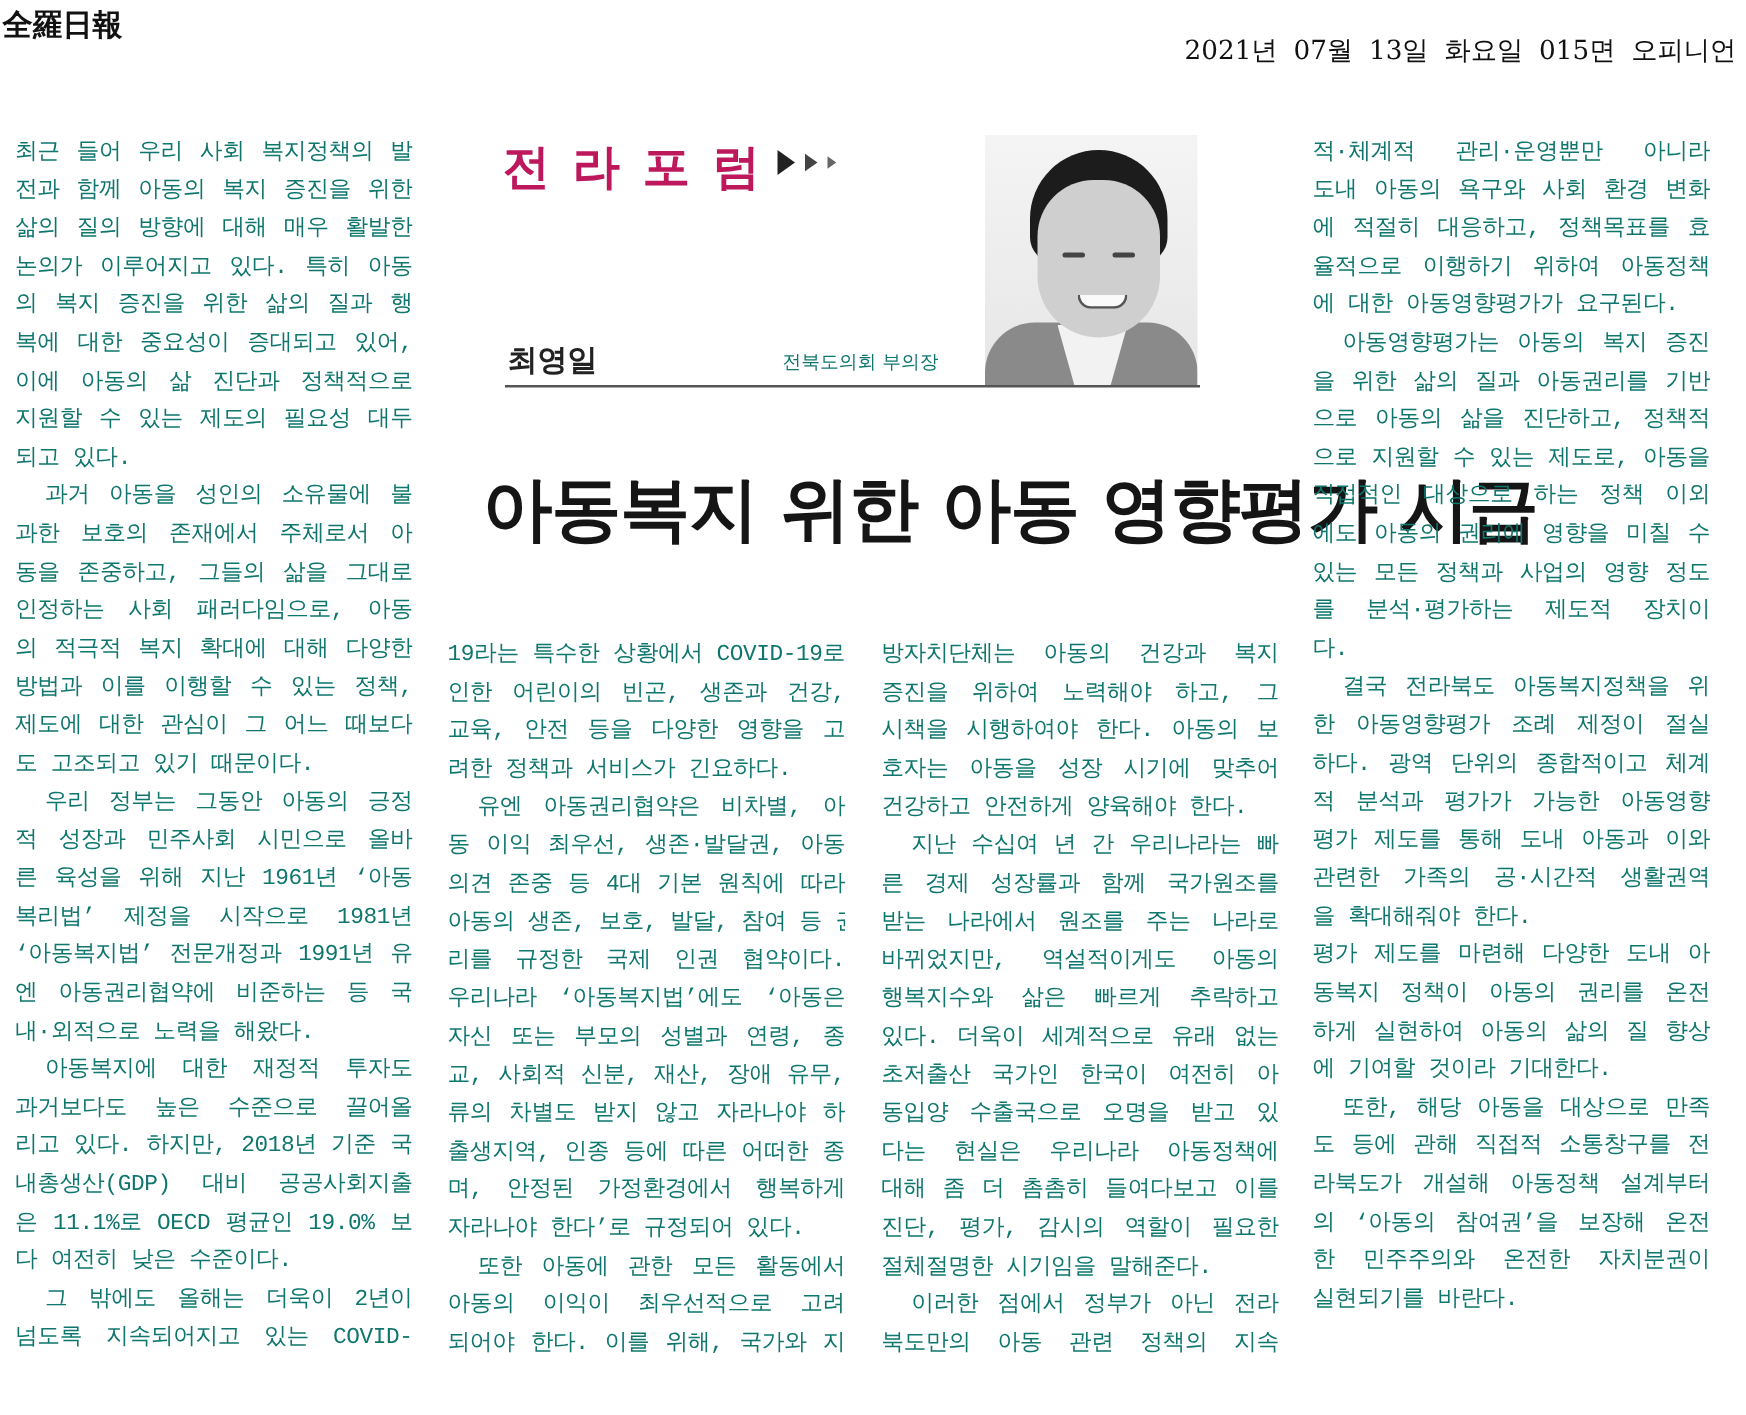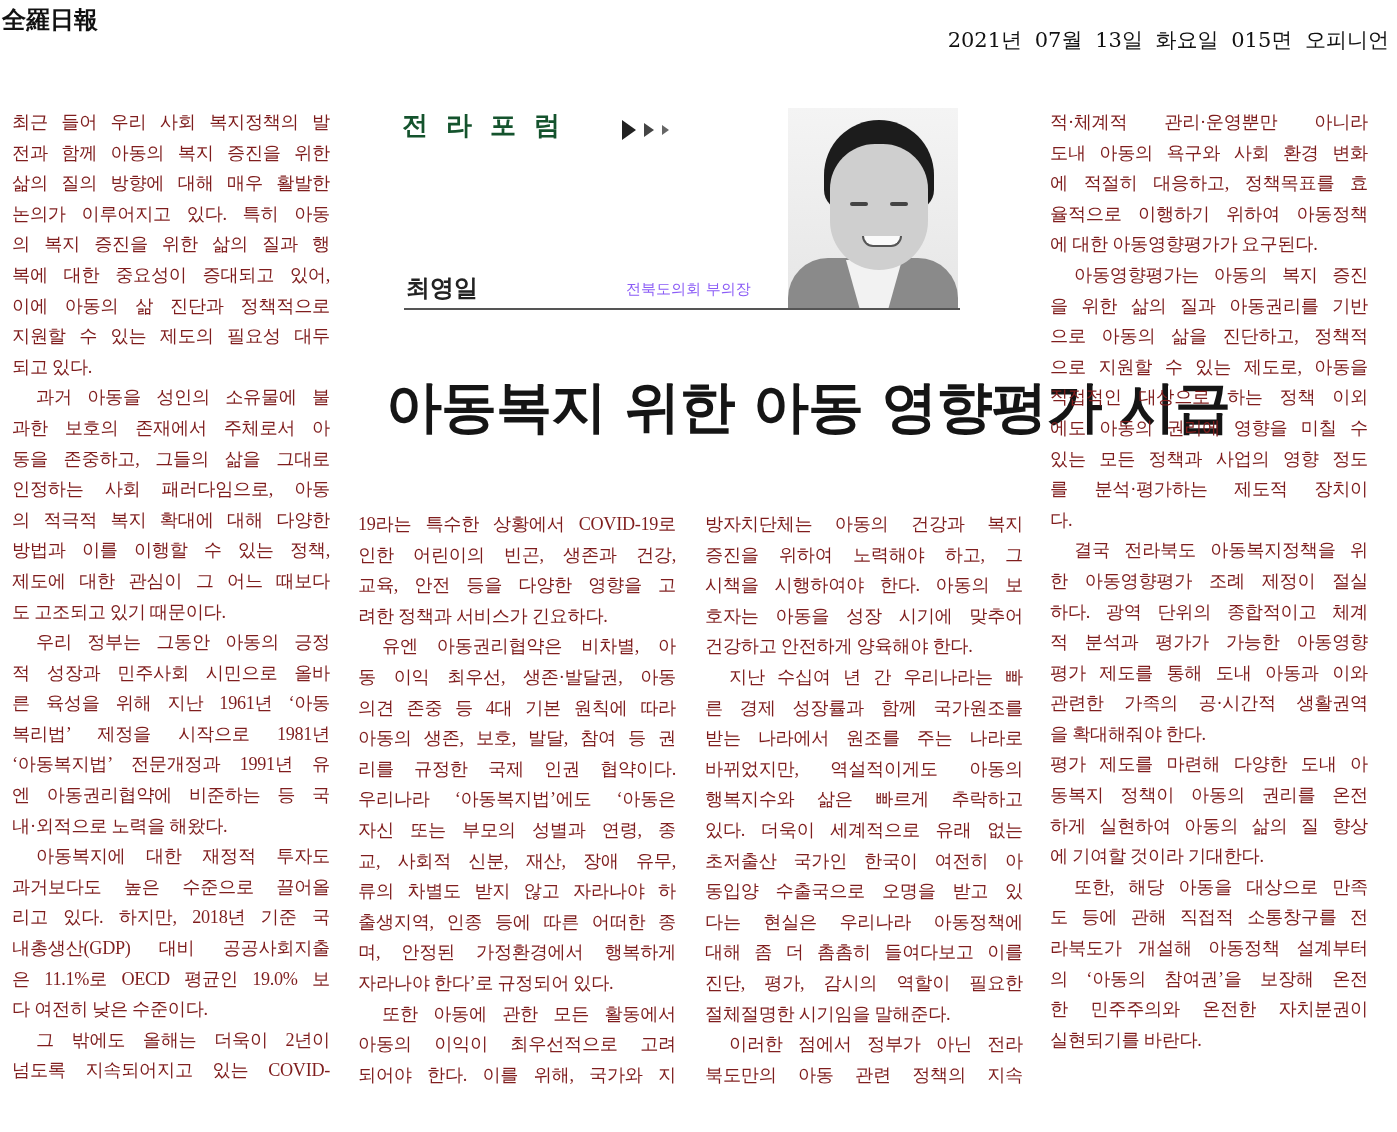--- a/index.html
+++ b/index.html
@@ -13,53 +13,53 @@
       font-family: "DejaVu Sans", sans-serif; font-weight: bold;
       font-size: 24px; letter-spacing: 0px; color: #111;
     }
     .dateline {
       position: absolute; right: 8px; top: 26px;
       font-family: "DejaVu Serif", "Liberation Serif", serif;
       font-size: 21px; color: #111; word-spacing: 6px;
     }
     .col {
       position: absolute;
-      font-family: Liberation Serif, serif;
-      font-size: 18.2px; line-height: 30.6px; color: #7f1d1d;
+      font-family: Liberation Mono, monospace;
+      font-size: 18.2px; line-height: 30.6px; color: #0f766e;
       text-align: justify; text-align-last: justify;
       letter-spacing: -0.3px;
     }
     .col .line { display: block; height: 30.6px; white-space: nowrap; overflow: hidden; }
     .col .line.last { text-align-last: left; }
     .col .line.indent { padding-left: 24px; }
     #col1 { left: 12px; top: 107px; width: 318px; }
     #col2 { left: 358px; top: 509px; width: 318px; }
     #col3 { left: 705px; top: 509px; width: 318px; }
     #col4 { left: 1050px; top: 107px; width: 318px; }
 
     .forum-header {
       position: absolute; left: 400px; top: 100px; width: 560px; height: 210px;
     }
     .forum-title {
       position: absolute; left: 2px; top: 8px;
-      font-family: "DejaVu Sans", sans-serif; font-size: 26px; font-weight: bold;
-      letter-spacing: 18px; color: #14532d;
+      font-family: "DejaVu Sans", sans-serif; font-size: 38px; font-weight: bold;
+      letter-spacing: 18px; color: #be185d;
     }
     .forum-arrows { position: absolute; left: 222px; top: 20px; display: flex; align-items: center; gap: 8px; }
     .tri { width: 0; height: 0; border-style: solid; }
     .tri.t1 { border-width: 10px 0 10px 14px; border-color: transparent transparent transparent #222; }
     .tri.t2 { border-width: 7px 0 7px 10px; border-color: transparent transparent transparent #444; }
     .tri.t3 { border-width: 5px 0 5px 7px; border-color: transparent transparent transparent #666; }
     .author-name {
       position: absolute; left: 6px; top: 172px;
       font-family: Liberation Serif, serif; font-size: 24px; font-weight: bold; color: #222;
     }
     .author-title {
       position: absolute; left: 226px; top: 180px;
-      font-family: "DejaVu Sans", sans-serif; font-size: 15px; color: #8b5cf6;
+      font-family: "DejaVu Sans", sans-serif; font-size: 15px; color: #0f766e;
     }
     .byline-rule {
       position: absolute; left: 4px; top: 208px; width: 556px; height: 2px; background: #555;
     }
     .photo {
       position: absolute; left: 388px; top: 8px; width: 170px; height: 200px;
       background: linear-gradient(to bottom, #f4f4f4, #e6e6e6);
       overflow: hidden;
     }
     .photo .hair {

